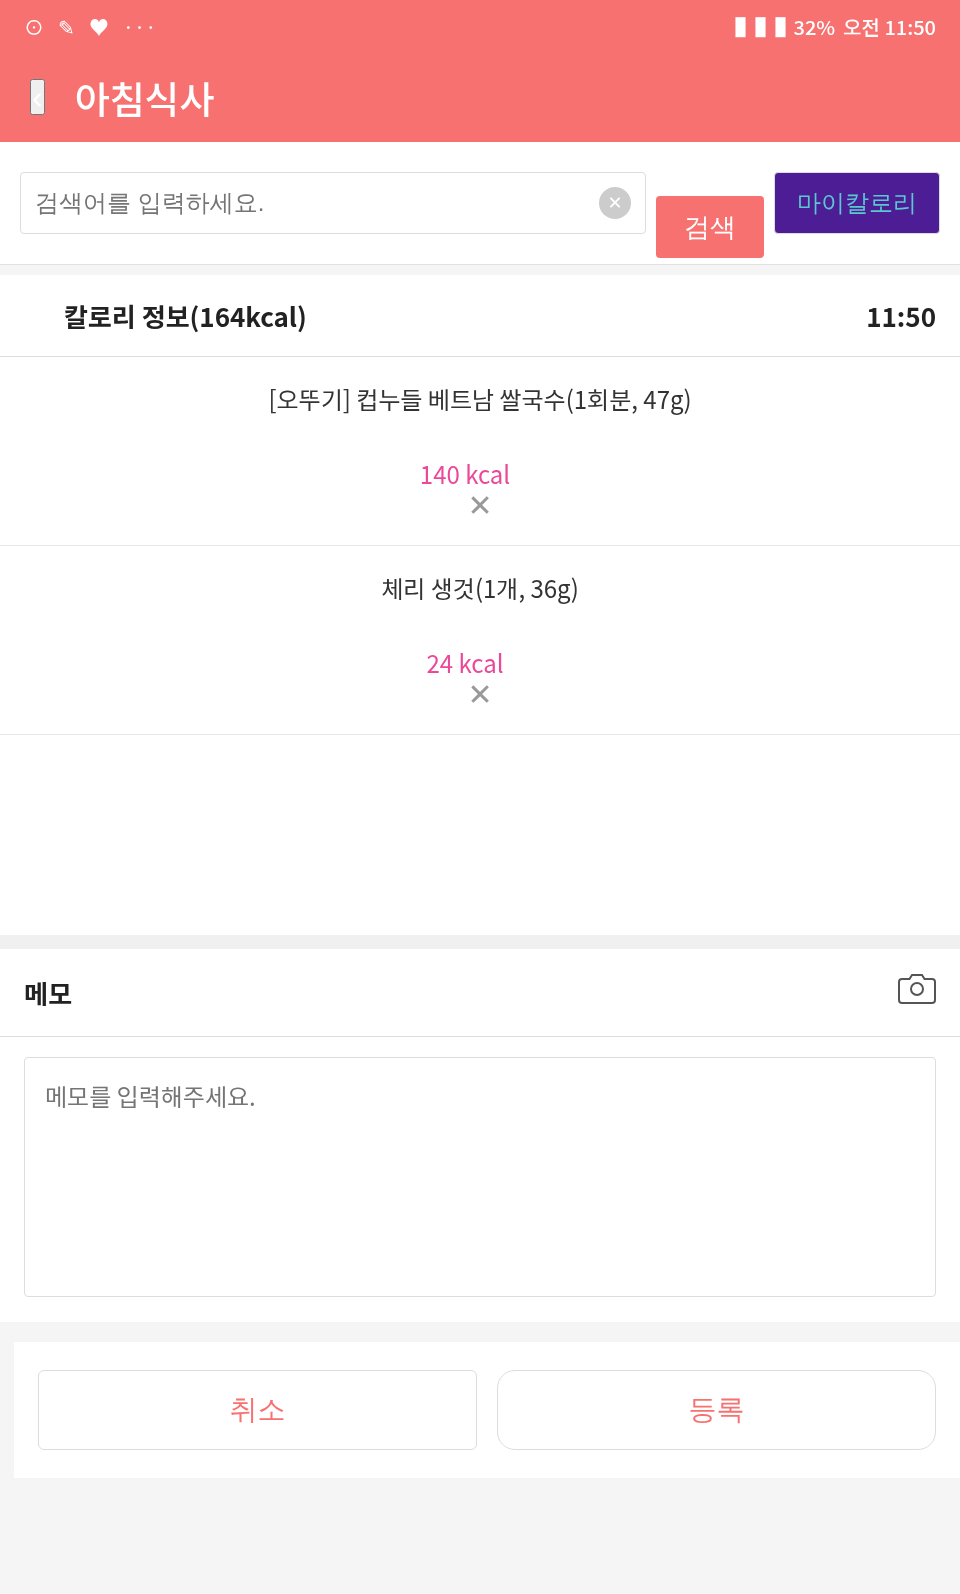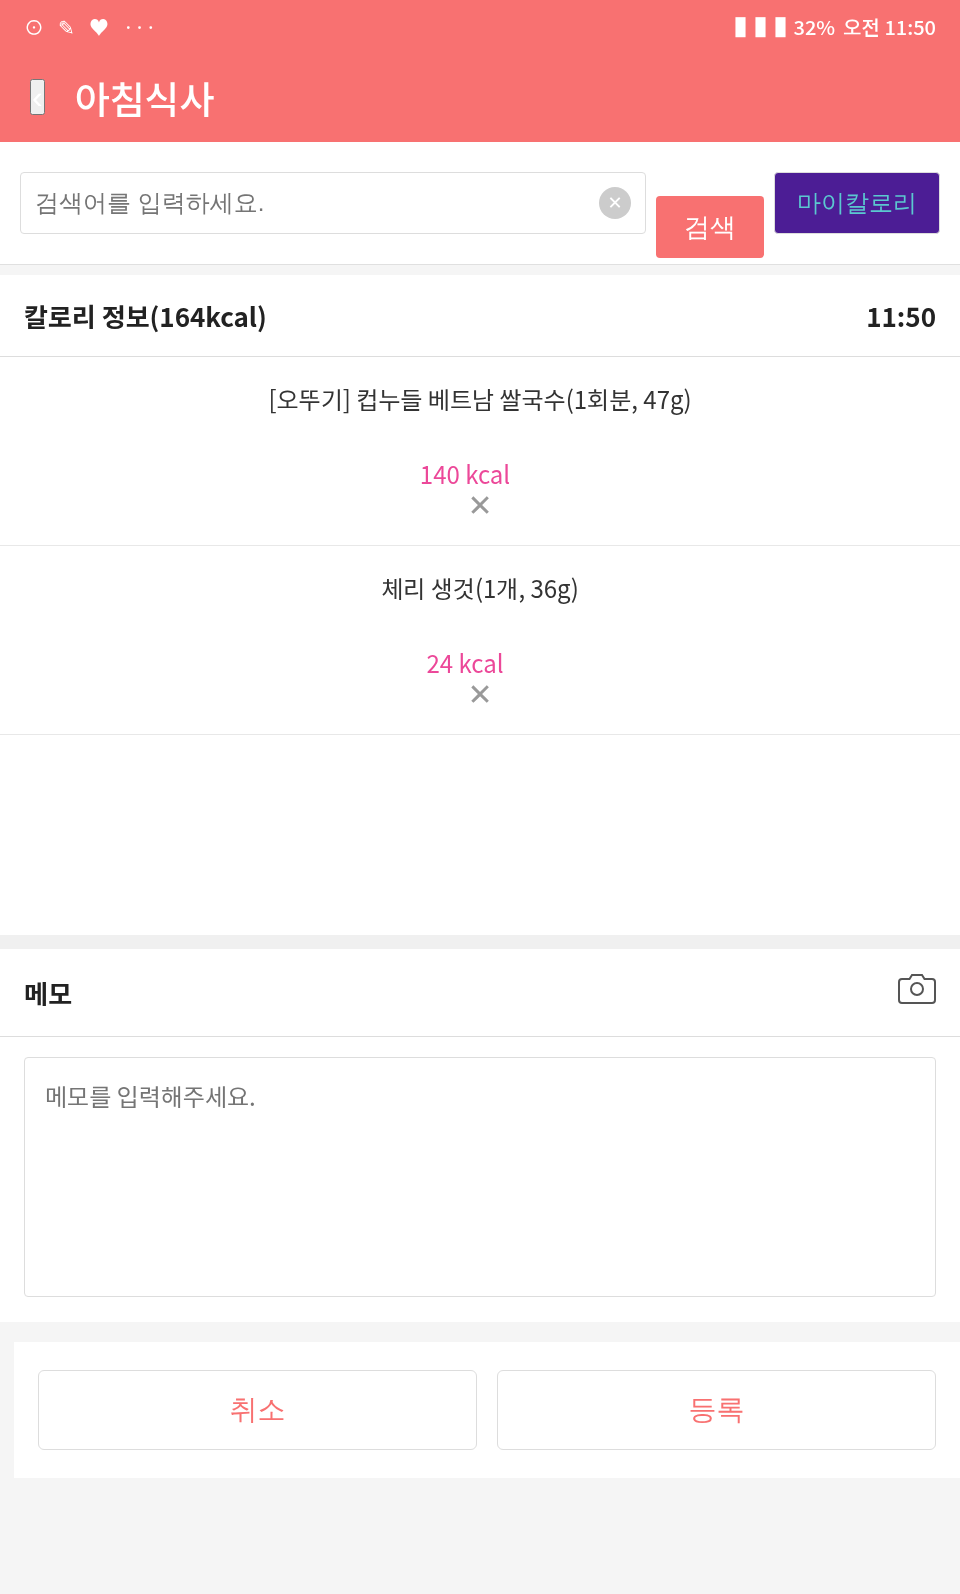--- a/index.html
+++ b/index.html
@@ -133,20 +133,21 @@
       display: flex;
       justify-content: space-between;
       align-items: center;
       border-bottom: 1.5px solid #ddd;
       margin-top: 10px;
     }
     .calorie-info-title {
       font-size: 26px;
       font-weight: 700;
       color: #222;
+      margin-left: 40px;
     }
     .calorie-time {
       font-size: 26px;
       font-weight: 700;
       color: #222;
     }
 
     
     .food-list {
       background: #fff;
@@ -246,21 +247,21 @@
       background: #fff;
       font-size: 28px;
       color: #f87171;
       cursor: pointer;
       font-weight: 500;
     }
     .register-btn {
       flex: 1;
       height: 80px;
       border: 1.5px solid #ddd;
-      border-radius: 6px;
+      border-radius: 18px;
       background: #fff;
       font-size: 28px;
       color: #f87171;
       cursor: pointer;
       font-weight: 500;
     }
   </style>
 </head>
 <body>
 

